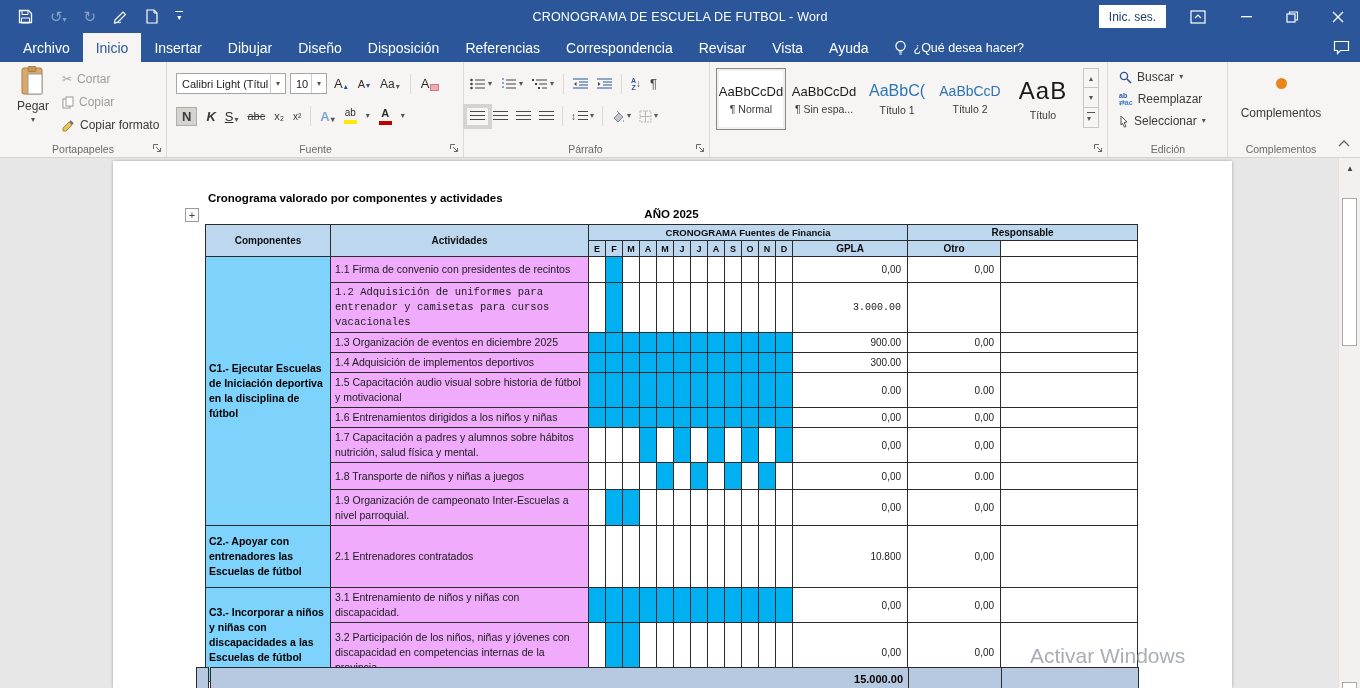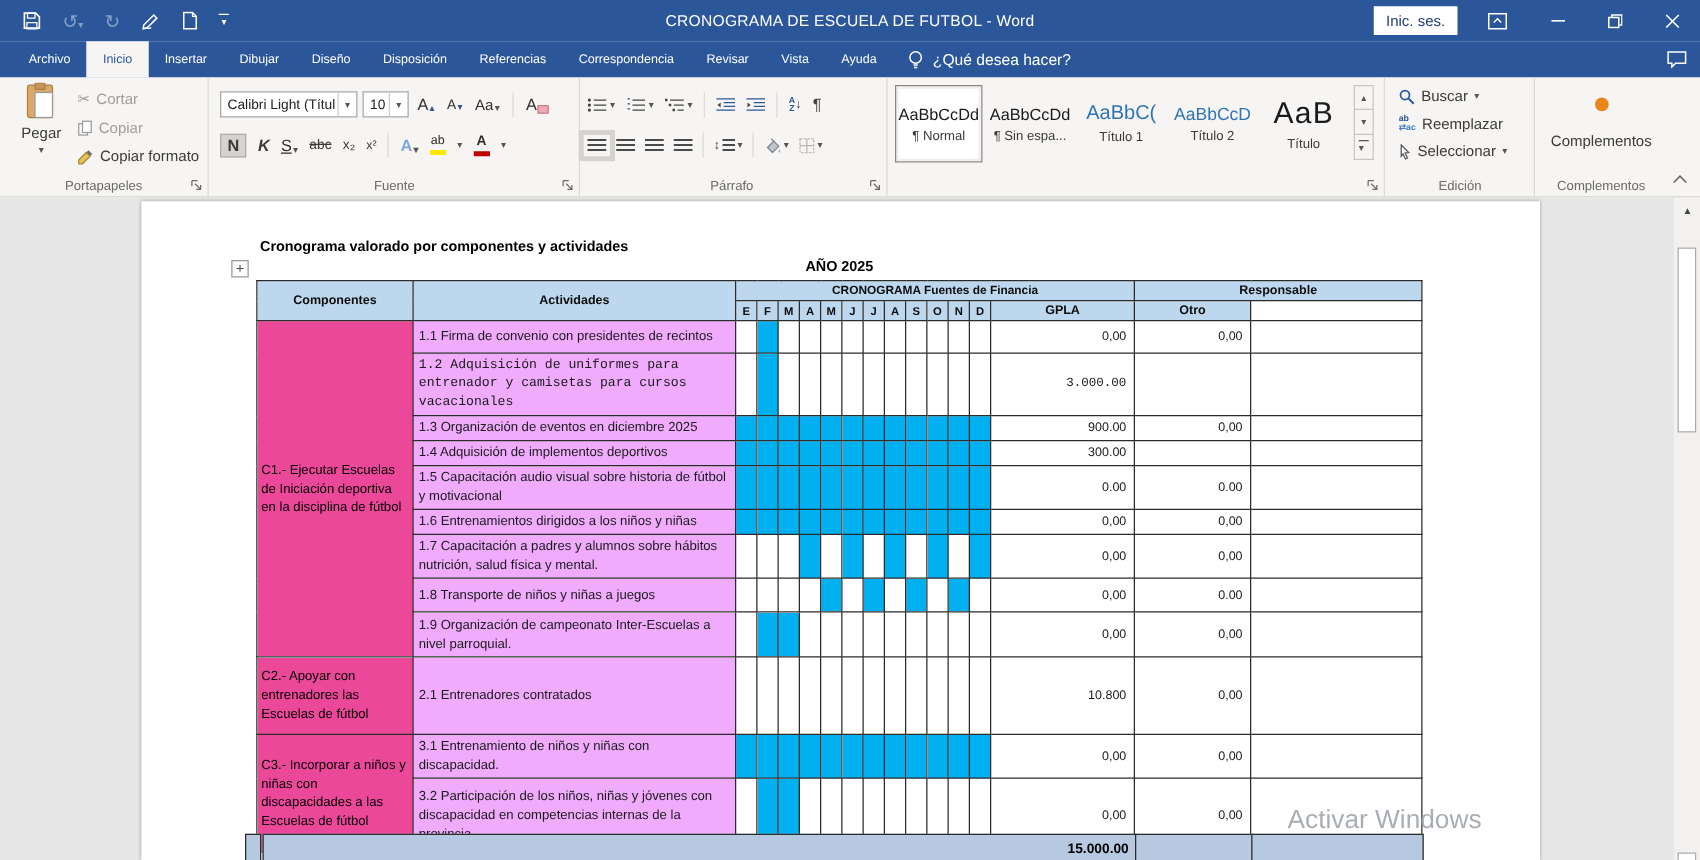--- a/index.html
+++ b/index.html
@@ -12,21 +12,21 @@
   .titlebar{position:absolute;top:0;left:0;width:1360px;height:33px;background:var(--accent);color:#fff}
   .qat{position:absolute;left:18px;top:0;height:33px;display:flex;align-items:center;gap:17px}
   .qat .muted{opacity:.55}
   .apptitle{position:absolute;left:0;right:0;top:0;height:33px;display:flex;align-items:center;justify-content:center;font-size:12.5px;letter-spacing:.2px}
   .signin{position:absolute;left:1099px;top:5px;width:67px;height:23px;background:#fff;color:#1f3e6e;font-size:12px;display:flex;align-items:center;justify-content:center;cursor:default}
   .winbtn{position:absolute;top:0;height:33px;width:40px;display:flex;align-items:center;justify-content:center;color:#fff}
   .ribdisp{left:1178px}.minbtn{left:1226px}.maxbtn{left:1272px}.closebtn{left:1318px}
 
   
   .tabrow{position:absolute;top:33px;left:0;width:1360px;height:29px;background:var(--accent);display:flex;align-items:stretch;padding-left:10px;color:#fff}
-  .tab{padding:0 13px;display:flex;align-items:center;font-size:10px;white-space:nowrap}
+  .tab{padding:0 13px;display:flex;align-items:center;font-size:14px;white-space:nowrap}
   .tab.active{background:#f6f5f3;color:var(--accent)}
   .tellme{display:flex;align-items:center;gap:7px;padding:0 12px;font-size:12.5px}
   .feedback{position:absolute;right:10px;top:0;height:29px;display:flex;align-items:center}
 
   
   .ribbon{position:absolute;top:62px;left:0;width:1360px;height:96px;background:#f6f5f3;border-bottom:1px solid #d5d2cf;color:#3b3a39}
   .rgroup{position:absolute;top:0;height:95px;border-right:1px solid #dcdad7}
   .glabel{position:absolute;bottom:2px;left:0;right:0;text-align:center;font-size:10.5px;color:#6b6a67;white-space:nowrap}
   .launcher{position:absolute;bottom:4px;right:4px}
   .chev{font-size:8px;color:#555;line-height:1}
@@ -92,21 +92,21 @@
   .page{position:absolute;left:113px;top:3px;width:1119px;height:527px;background:#fff;box-shadow:0 0 3px rgba(0,0,0,.3)}
   .dochead{position:absolute;left:95px;top:31px;font-size:11.5px;font-weight:700;color:#000}
   .movehandle{position:absolute;left:72px;top:47px;width:14px;height:14px;border:1px solid #9a9a9a;background:#fbfbfb;display:flex;align-items:center;justify-content:center;font-size:11px;color:#444;line-height:1}
   .yeartitle{position:absolute;left:92px;top:47px;width:933px;text-align:center;font-size:11.5px;font-weight:700;color:#000}
 
   table.cron{position:absolute;left:92px;top:63px;width:933px;border-collapse:collapse;table-layout:fixed;font-family:"Liberation Sans",sans-serif}
   .cron th,.cron td{border:1px solid #2b2b2b;overflow:hidden}
   .cron thead th{background:var(--hfill);font-weight:700;color:#0d0d0d;font-size:10px;padding:1px 2px}
   .cron thead tr{height:16px}
   .cron th.mth{font-size:9px;padding:0}
-  .cron td.comp{font-weight:400;font-size:10.5px;line-height:15px;padding:2px 3px;vertical-align:middle;color:#000;background:#ec4899}
+  .cron td.comp{font-weight:700;font-size:10.5px;line-height:15px;padding:2px 3px;vertical-align:middle;color:#000;background:#7dd3fc}
   .cron td.act{font-size:10.5px;line-height:15px;padding:2px 4px;vertical-align:middle;color:#1a1a1a;background:#f0abfc}
   .cron td.m{padding:0;background:#fff}
   .cron td.val{font-size:10px;text-align:right;vertical-align:middle;padding:1px 6px 1px 2px;color:#1a1a1a;background:#fff}
   .cron td.resp{background:#fff}
 
   .totals{position:absolute;top:506px;height:24px;background:var(--tfill);border:1px solid #2b2b2b}
   .tot-narrow{left:83px;width:13px}
   .tot-main{left:97px;width:699px;display:flex;align-items:center;justify-content:flex-end;padding-right:5px;font-size:11px;font-weight:700;color:#000}
   .tot-otro{left:795px;width:94px}
   .tot-resp{left:888px;width:138px}

